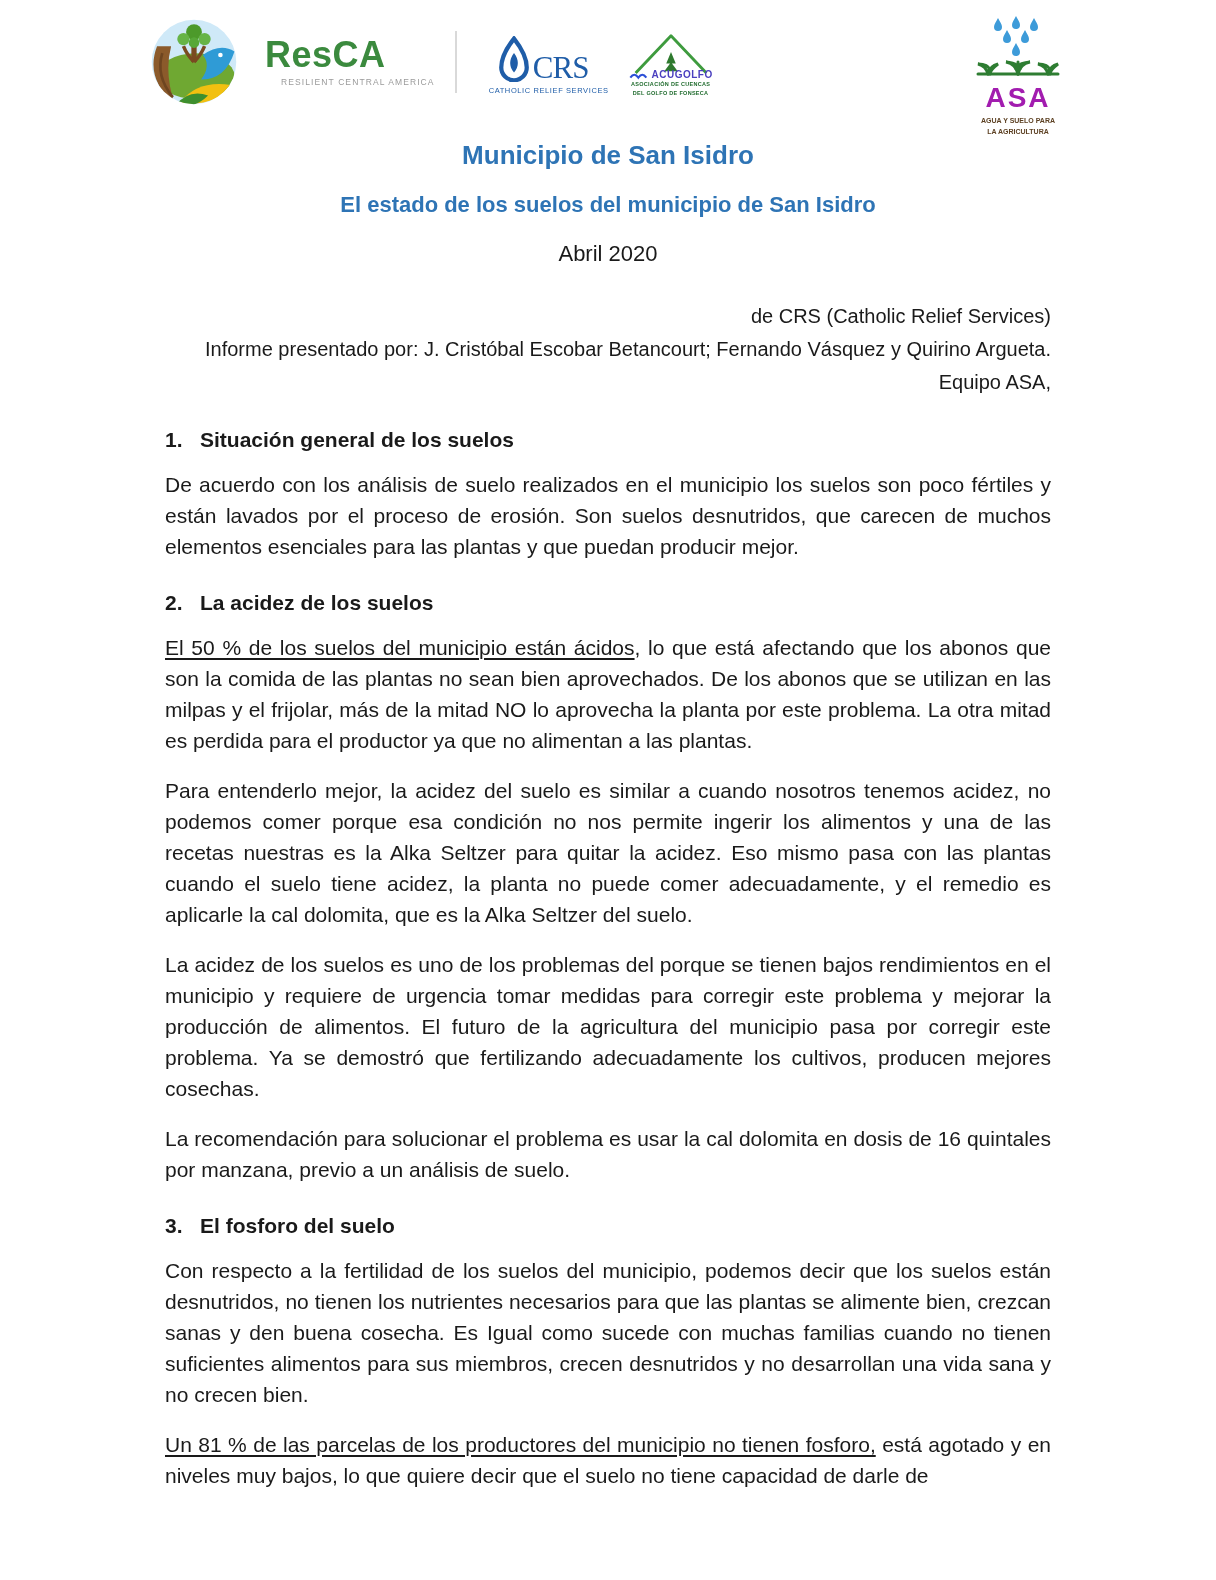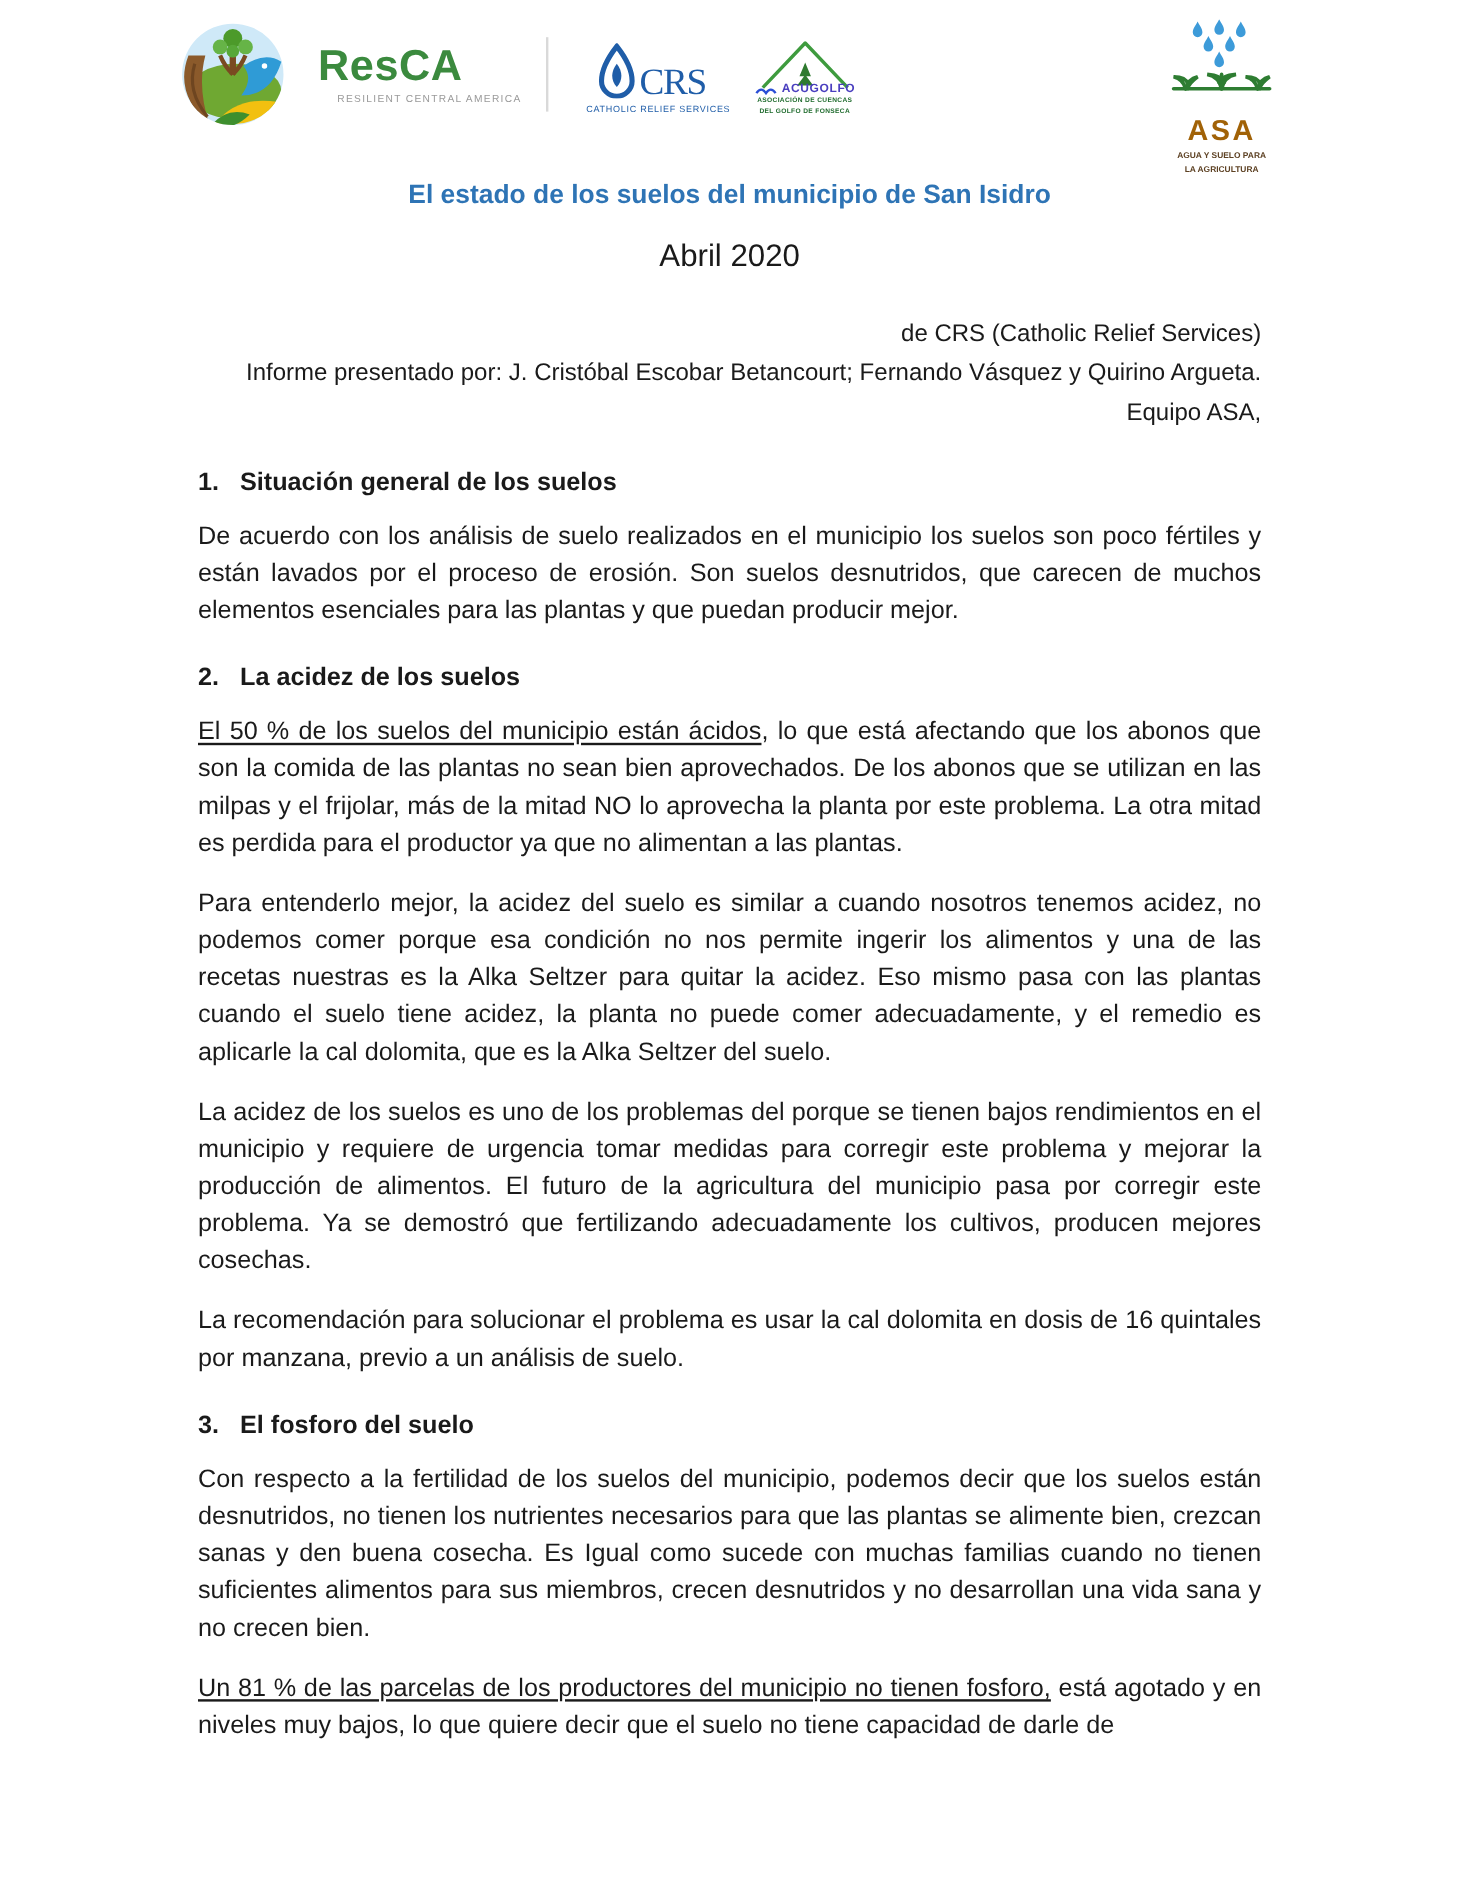--- a/index.html
+++ b/index.html
@@ -35,40 +35,40 @@
   .crs-top { display:flex; align-items:flex-end; gap:2px; }
   .crs-name { font-family:"Liberation Serif", serif; font-size:31px; color:#1f5da8; line-height:0.9; letter-spacing:-1px; }
   .crs-tag { font-size:7.5px; color:#1f5da8; letter-spacing:0.6px; margin-top:4px; white-space:nowrap;padding-left:12px; }
 
   .acugolfo { display:flex; flex-direction:column; align-items:center; margin-top:4px; width:100px; }
   .acugolfo-nameline { display:flex; align-items:center; gap:3px; margin-top:-6px; }
   .acugolfo-name { font-size:10px; font-weight:bold; color:#4a3fbf; letter-spacing:0.5px; }
   .acugolfo-tag { font-size:5.5px; color:#1f6b2d; font-weight:bold; letter-spacing:0.3px; line-height:1.5; text-align:center; white-space:nowrap; }
 
   .asa { display:flex; flex-direction:column; align-items:center; width:120px; margin-top:-2px; }
-  .asa-name { font-size:24px; font-weight:bold; color:#a16207; letter-spacing:2px; line-height:1; margin-top:16px; }
+  .asa-name { font-size:28px; font-weight:bold; color:#a21caf; letter-spacing:2px; line-height:1; margin-top:2px; }
   .asa-tag { font-size:7px; color:#5d4123; font-weight:bold; text-align:center; line-height:1.5; margin-top:4px; white-space:nowrap; }
 
   
   .content { padding:0 165px; }
   .title {
     margin:12px 0 0;
     text-align:center;
     color:#2e74b5;
     font-size:26px;
     font-weight:bold;
   }
   .subtitle {
     margin:21px 0 0;
     text-align:center;
     color:#2e74b5;
     font-size:22px;
     font-weight:bold;
   }
-  .date { margin:23px 0 0; text-align:center; font-size:26px; }
+  .date { margin:23px 0 0; text-align:center; font-size:22px; }
   .byline {
     margin:33px 0 0;
     text-align:right;
     font-size:20px;
     line-height:33px;
   }
   .sec-heading {
     margin:27px 0 15px;
     font-size:21px;
     font-weight:bold;
@@ -177,20 +177,21 @@
       <span class="asa-name">ASA</span>
       <div class="asa-tag">
         <div>AGUA Y SUELO PARA</div>
         <div>LA AGRICULTURA</div>
       </div>
     </div>
   </div>
 
   <div class="content">
 
+    <div class="title">Municipio de San Isidro</div>
     <div class="subtitle">El estado de los suelos del municipio de San Isidro</div>
     <div class="date">Abril 2020</div>
 
     <div class="byline">
       <div>de CRS (Catholic Relief Services)</div>
       <div>Informe presentado por: J. Cristóbal Escobar Betancourt; Fernando Vásquez y Quirino Argueta. Equipo ASA,</div>
     </div>
 
     <div class="sec-heading">
       <span class="sec-num">1.</span><span>Situación general de los suelos</span>

